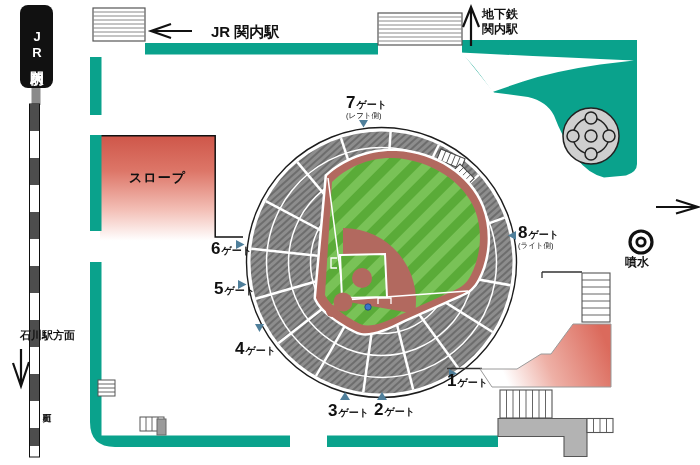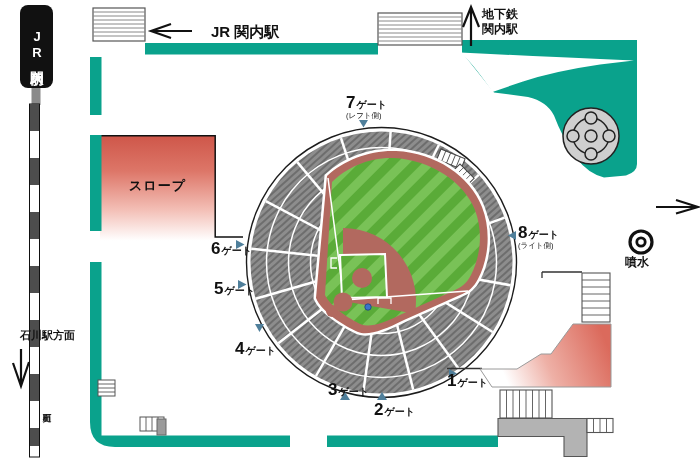--- a/index.html
+++ b/index.html
@@ -8,28 +8,28 @@
   #mapsvg{position:absolute;left:0;top:0;}
   .lbl{position:absolute;color:#111;white-space:nowrap;}
   .b{font-weight:bold;}
   #jr-sign{left:20px;top:5px;width:33px;height:83px;background:#111;border-radius:8px;
            color:#fff;font-weight:bold;font-size:13px;writing-mode:vertical-rl;text-orientation:upright;
            display:flex;align-items:center;justify-content:center;letter-spacing:1px;}
   #jr-arrow-label{left:211px;top:23px;font-size:15px;}
   #subway-label{left:482px;top:7px;font-size:12px;line-height:15px;}
   #minatomirai-label{left:565px;top:182px;font-size:11.5px;line-height:14px;}
   #fountain-label{left:625px;top:254px;width:32px;text-align:left;font-size:12px;}
-  #slope-label{left:100px;top:169px;width:115px;text-align:center;font-size:13px;letter-spacing:1px;margin-top:8px;}
+  #slope-label{left:100px;top:169px;width:115px;text-align:center;font-size:13px;letter-spacing:1px;}
   #ishikawa-label{left:20px;top:328px;font-size:11px;font-family:Liberation Mono, monospace;}
   #ishikawacho-label{left:41px;top:407px;font-size:9px;writing-mode:vertical-rl;text-orientation:upright;line-height:11px;}
   .gate{position:absolute;color:#111;white-space:nowrap;line-height:1;}
   .gate .gnum{font-size:17px;font-weight:bold;}
   .gate .gsuf{font-size:10px;font-weight:bold;margin-left:1px;}
   .gate .gnote{font-size:7.5px;margin-top:1px;}
-  .g1{left:447px;top:372px}.g2{left:374px;top:401px}.g3{left:328px;top:381px}
+  .g1{left:447px;top:372px}.g2{left:374px;top:401px}.g3{left:328px;top:402px}
   .g4{left:235px;top:340px}.g5{left:214px;top:280px}.g6{left:211px;top:240px}
   .g7{left:346px;top:94px}.g8{left:518px;top:224px}
 </style>
 </head>
 <body>
 
 <div id="canvas">
 
 <svg id="mapsvg" width="700" height="465" viewBox="0 0 700 465">
   <defs>

